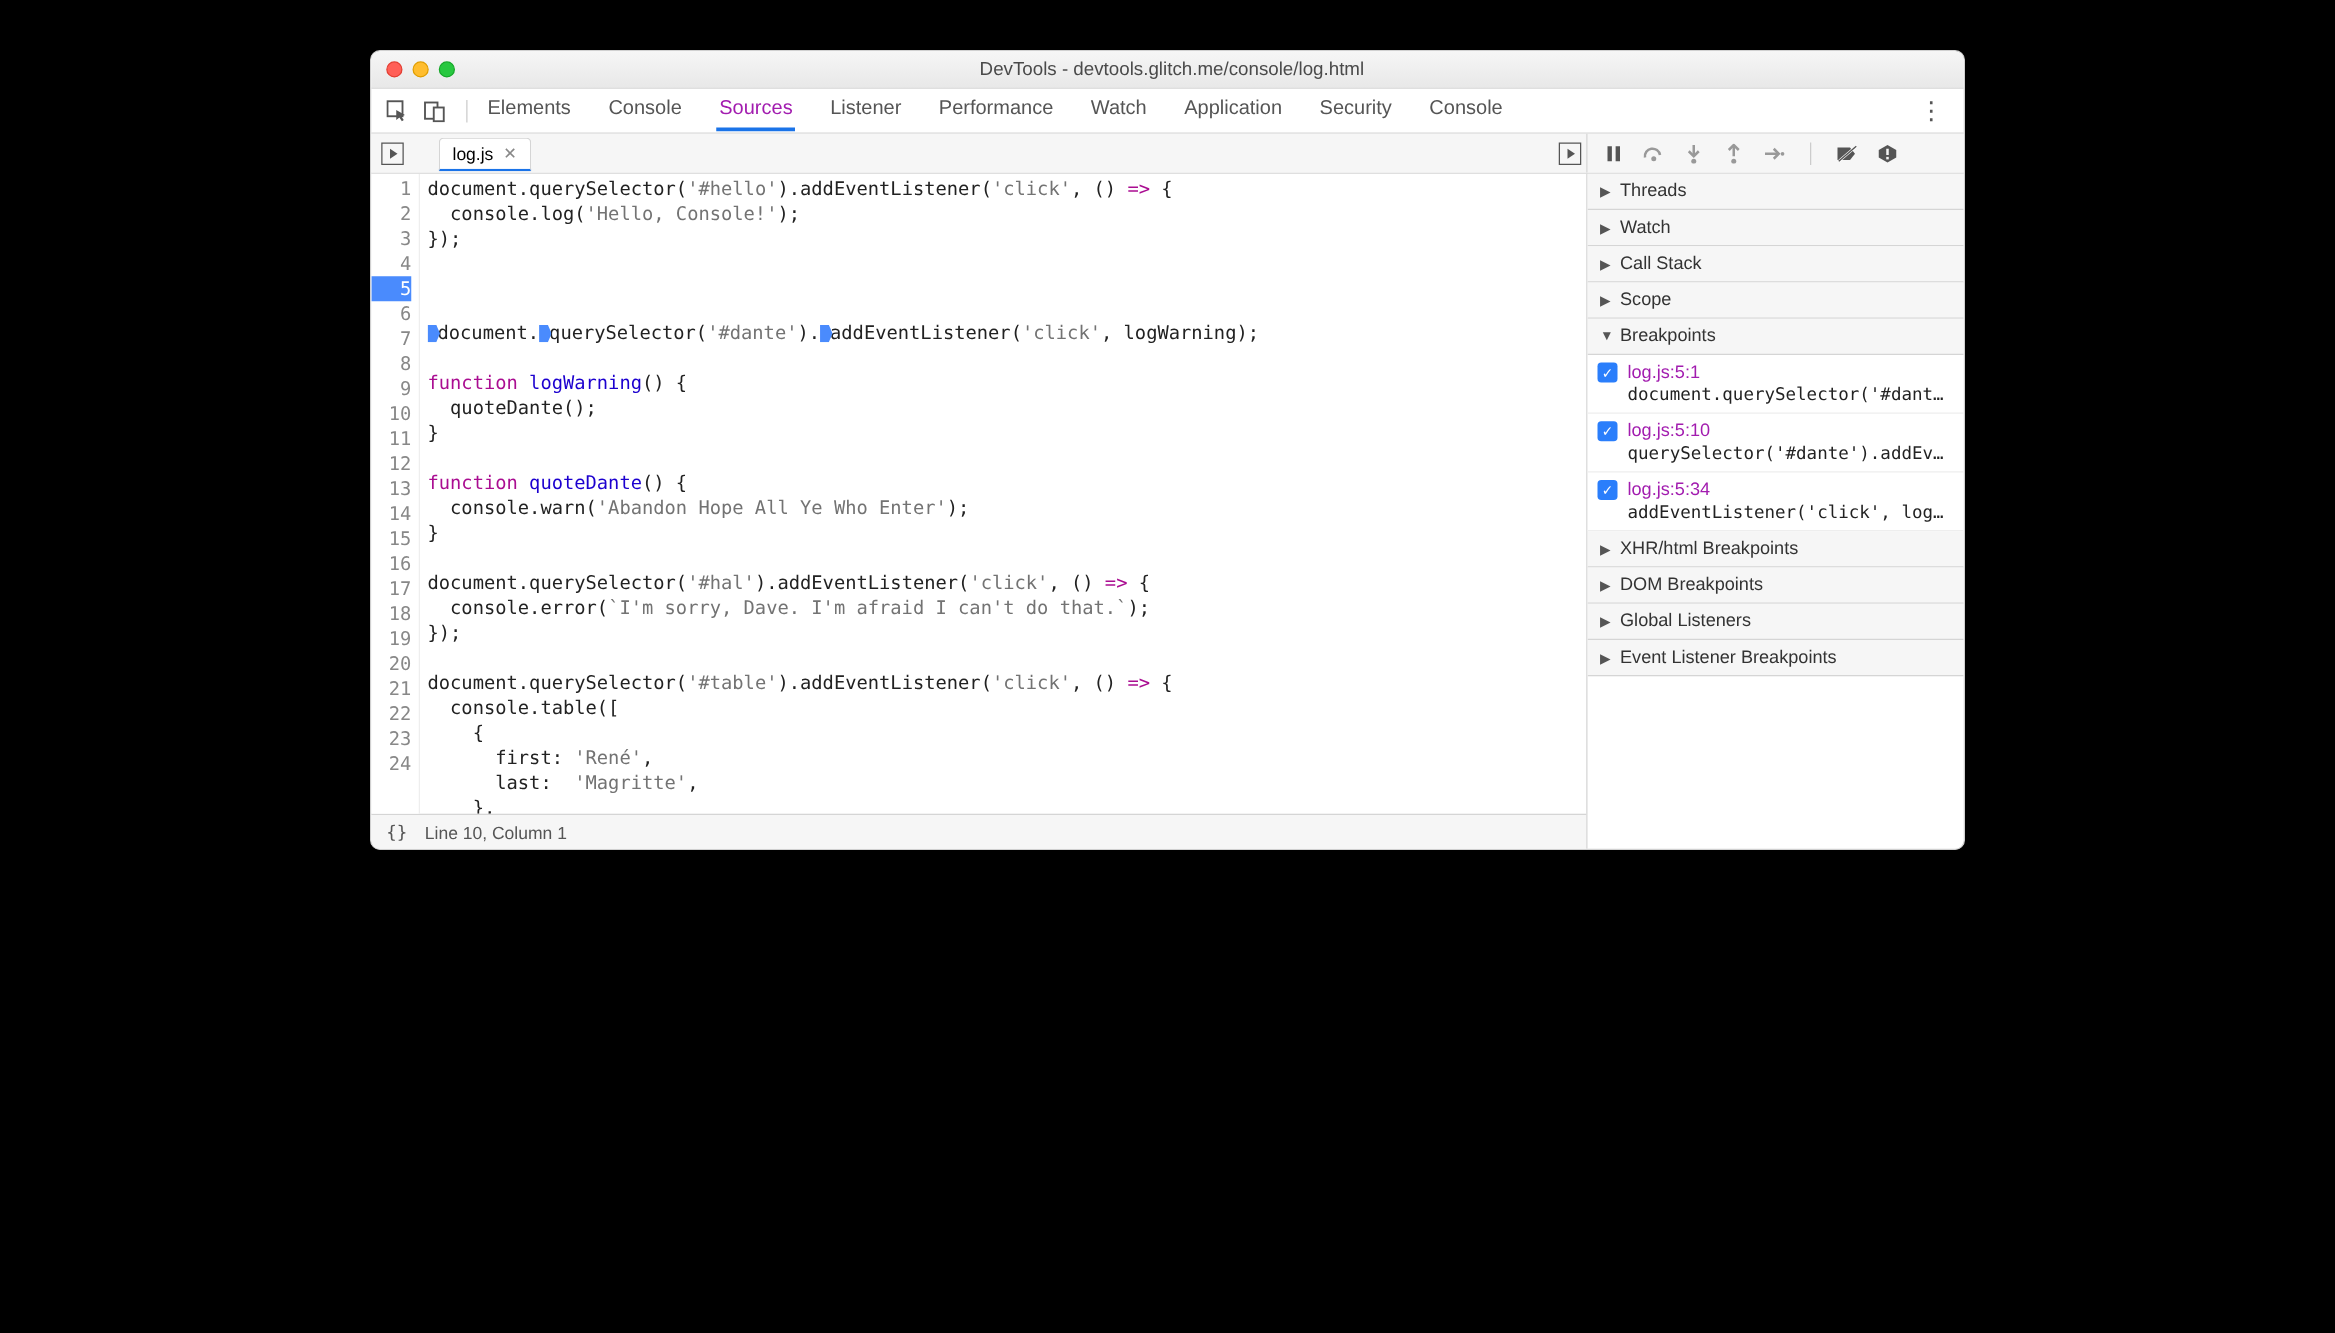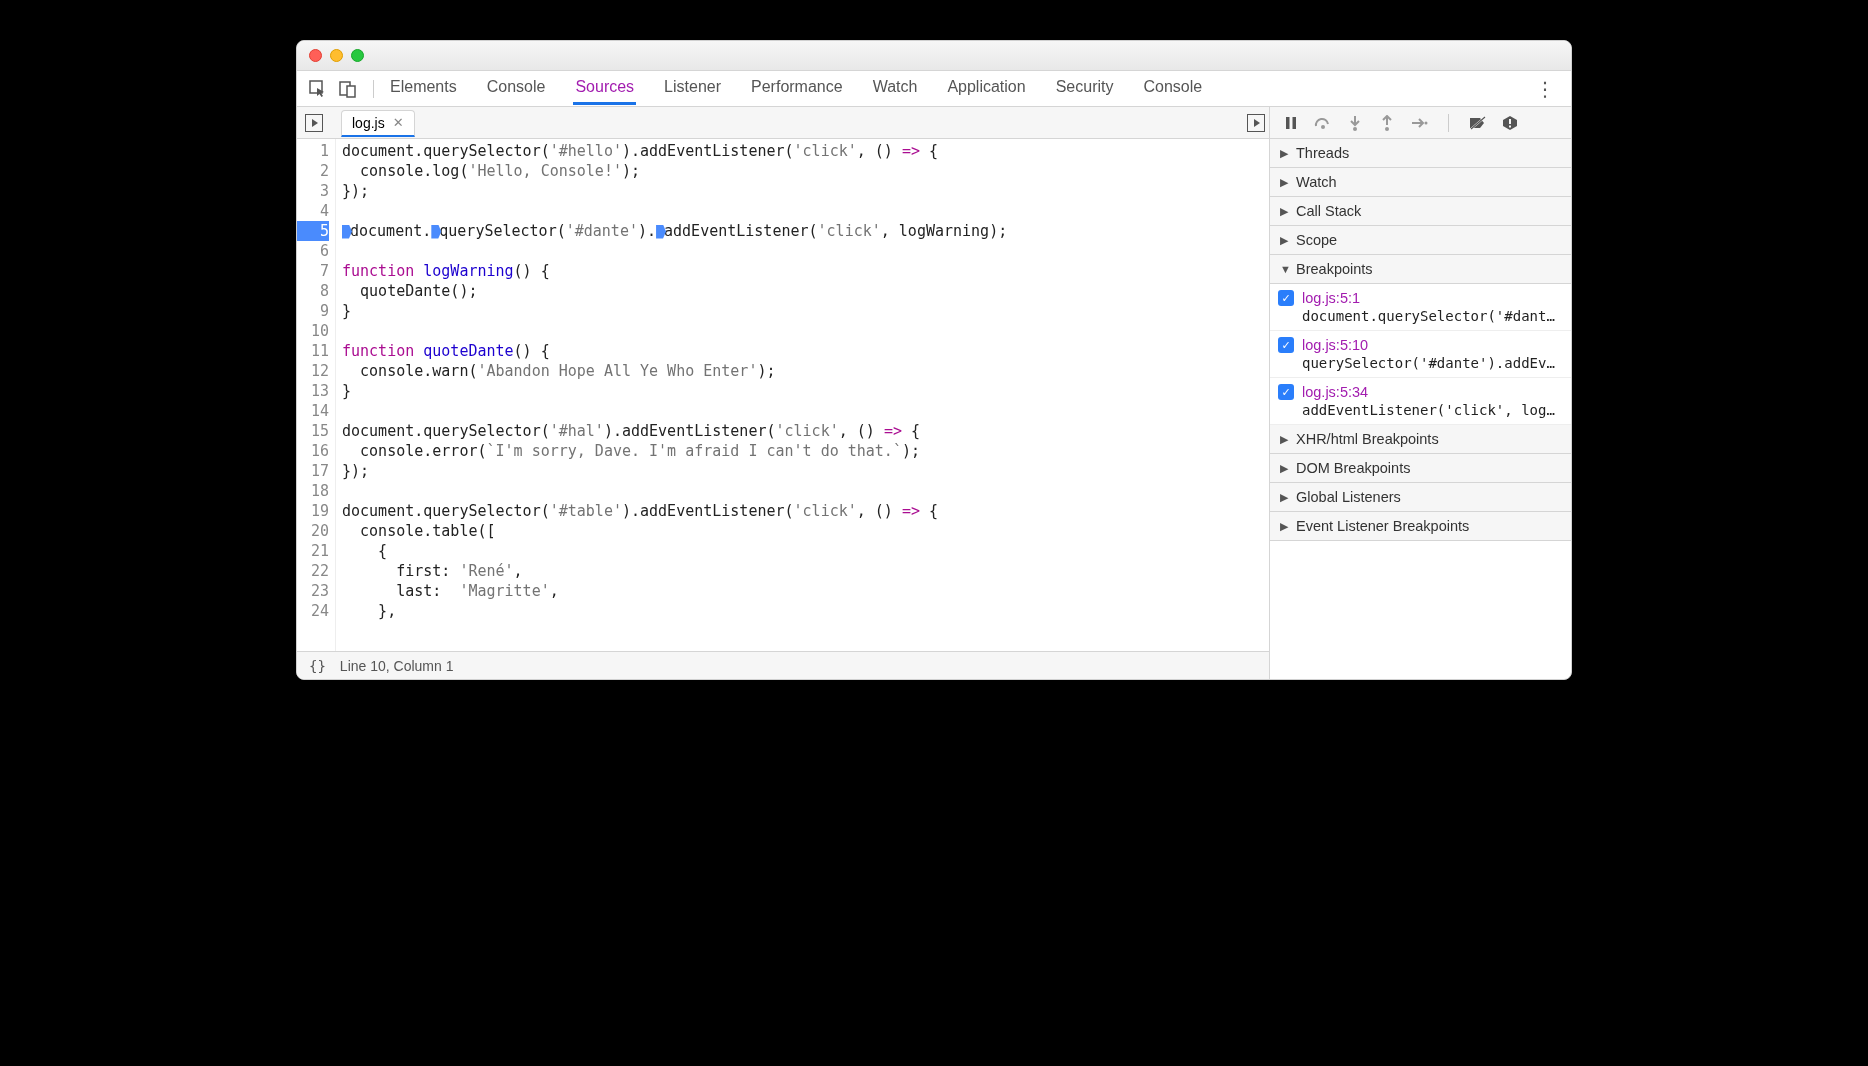--- a/index.html
+++ b/index.html
@@ -54,21 +54,21 @@
   .tab.active{ color:#a21caf; border-bottom-color:#1a73e8;}
   .kebab{ margin-left:auto; font-size:20px; color:#555; padding:0 6px;}
   .subbar{
     height:32px;
     border-bottom:1px solid #d5d5d5;
     display:flex;
     align-items:stretch;
     font-size:14px;
   }
   .subbar .left{
-    flex:1; display:flex; align-items:center; gap:18px; padding-left:8px;
+    flex:1; display:flex; align-items:center; gap:28px; padding-left:8px;
     background:#f6f6f6;
   }
   .file-tab{
     background:#fff;
     padding:4px 10px 4px 10px;
     border:1px solid #d5d5d5;
     border-bottom:2px solid #1a73e8;
     border-top-left-radius:4px;
     border-top-right-radius:4px;
     display:flex;
@@ -124,21 +124,21 @@
     flex:1;
     padding:2px 0 0 6px;
     border-left:1px solid #eee;
     white-space:pre;
     color:#222;
     overflow:hidden;
   }
   .code .kw{color:#aa0d91;}
   .code .str{color:#737373;}
   .code .fn{color:#1c00cf;}
-  .bp-line{ position:relative; }
+  .bp-line{ position:relative;margin-top:35px; }
   .bp-marker{
     display:inline-block; width:10px;height:14px;
     background:#4a8bfd;   vertical-align:middle; margin-right:-2px;
     clip-path: polygon(0 0, 70% 0, 100% 50%, 70% 100%, 0 100%);
   }
   .statusbar{
     height:28px;
     border-top:1px solid #d5d5d5;
     background:#f6f6f6;
     display:flex;
@@ -192,20 +192,21 @@
 <body>
 
 <div class="window">
 
   <div class="titlebar">
     <div class="traffic">
       <div class="dot red"></div>
       <div class="dot yellow"></div>
       <div class="dot green"></div>
     </div>
+    <div class="title-text">DevTools - devtools.glitch.me/console/log.html</div>
   </div>
 
   <div class="toolbar">
     <div class="tool-icon">
       <svg width="18" height="18" viewBox="0 0 18 18">
           <rect x="1" y="1" width="12" height="12" fill="none" stroke="#555" stroke-width="1.5"></rect>
           <path d="M8 8 L15 12 L12 13 L14 16 L12.5 17 L10.5 14 L8 16 Z" fill="#555"></path>
         </svg>
     </div>
     <div class="tool-icon">

